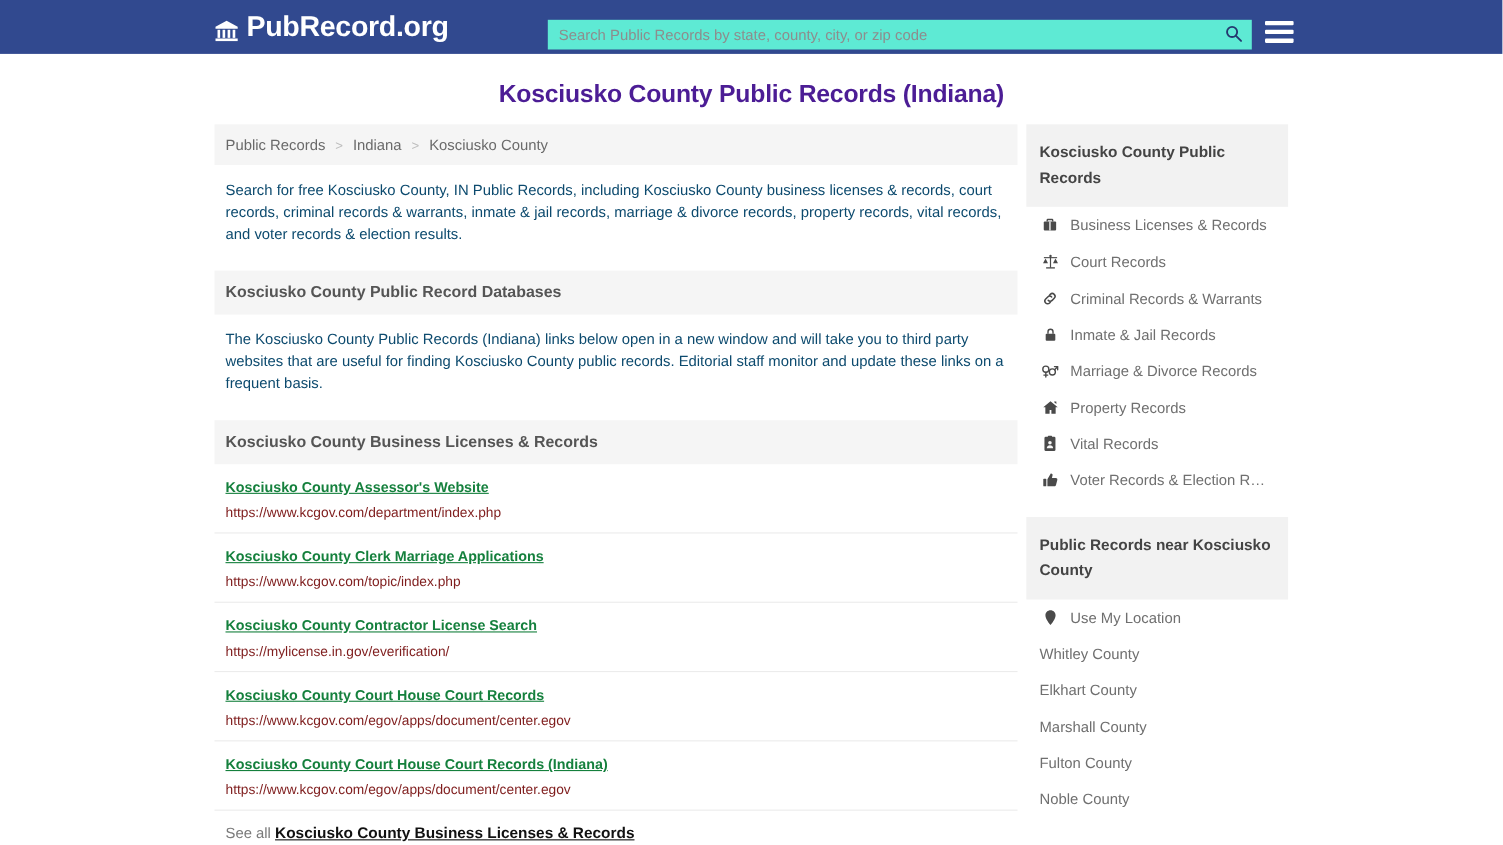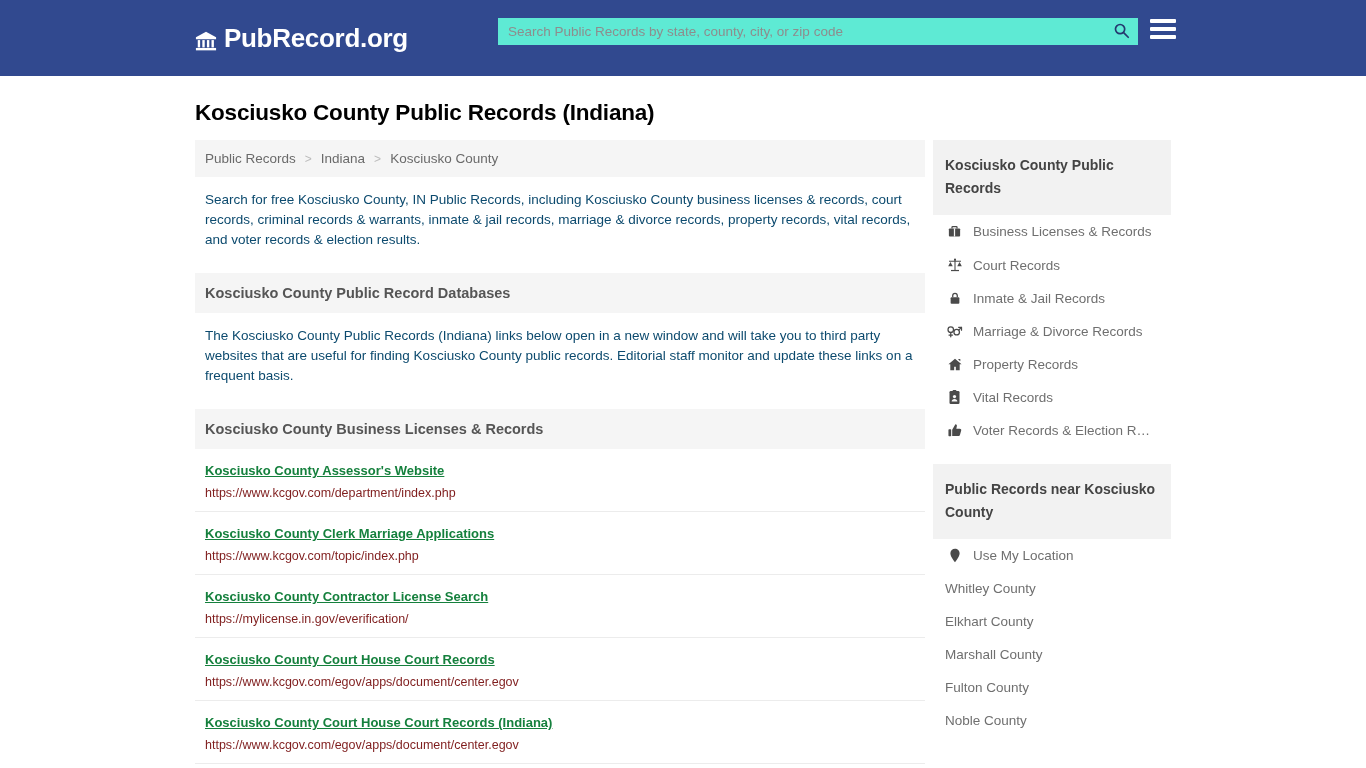--- a/index.html
+++ b/index.html
@@ -7,21 +7,21 @@
   html, body {
     margin: 0; padding: 0;
     width: 1366px; height: 768px;
     background: #ffffff;
     font-family: "Liberation Sans", sans-serif;
     overflow: hidden;
   }
 
   
   .site-header {
-    height: 76px;
+    height: 49px;
     background: #31498f;
     display: flex;
     align-items: center;
     position: relative;
   }
   .brand {
     display: flex;
     align-items: center;
     margin-left: 195px;
     text-decoration: none;
@@ -86,23 +86,24 @@
 
   
   .page {
     width: 1366px;
     padding: 0 195px;
     display: block;
   }
   .page-title {
     font-size: 22.5px;
     font-weight: bold;
-    color: #000000;
+    color: #4c1d95;
     margin: 24px 0 14px 0;
     letter-spacing: -0.2px;
+    text-align: center;
   }
   .columns { display: flex; align-items: flex-start; }
   .main-col { width: 730px; flex: none; }
   .side-col { width: 238px; flex: none; margin-left: 8px; }
 
   
   .breadcrumb {
     background: #f5f5f5;
     padding: 11px 10px;
     font-size: 13.5px;
@@ -314,20 +315,29 @@
               <rect x="6" y="19.4" width="12" height="1.8"></rect>
               <rect x="3" y="5.6" width="18" height="1.5"></rect>
               <path d="M5.2 7.5 L1.8 14 h6.8 Z"></path>
               <path d="M18.8 7.5 L15.4 14 h6.8 Z"></path>
               <circle cx="12" cy="4" r="1.6"></circle>
             </svg>
           </span>
           <span>Court Records</span>
         </li>
 
+        <li class="side-item">
+          <span class="ico">
+            <svg width="15" height="15" viewBox="0 0 24 24" fill="none" stroke="#4a4a4a" stroke-width="2.2" stroke-linecap="round" aria-hidden="true">
+              <path d="M9.5 14.5a4 4 0 0 0 5.7 0l3-3a4 4 0 0 0-5.7-5.7l-1.2 1.2"></path>
+              <path d="M14.5 9.5a4 4 0 0 0-5.7 0l-3 3a4 4 0 0 0 5.7 5.7l1.2-1.2"></path>
+            </svg>
+          </span>
+          <span>Criminal Records &amp; Warrants</span>
+        </li>
 
         <li class="side-item">
           <span class="ico">
             <svg width="14" height="15" viewBox="0 0 24 24" fill="#4a4a4a" aria-hidden="true">
               <path d="M7 10V7a5 5 0 0 1 10 0v3h-2.2V7a2.8 2.8 0 0 0-5.6 0v3z"></path>
               <rect x="4.5" y="10" width="15" height="11" rx="1.6"></rect>
             </svg>
           </span>
           <span>Inmate &amp; Jail Records</span>
         </li>

